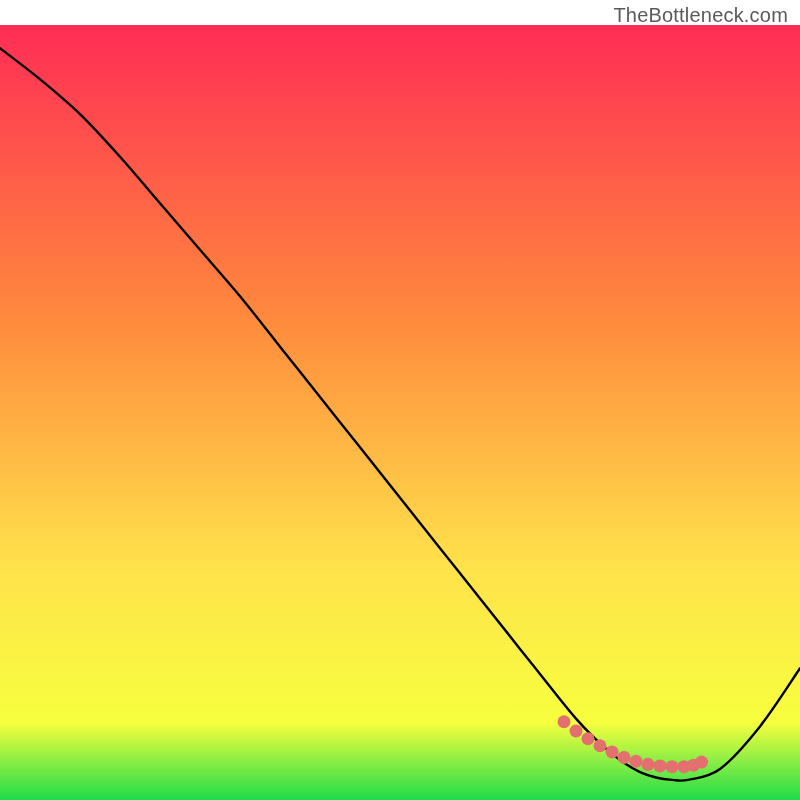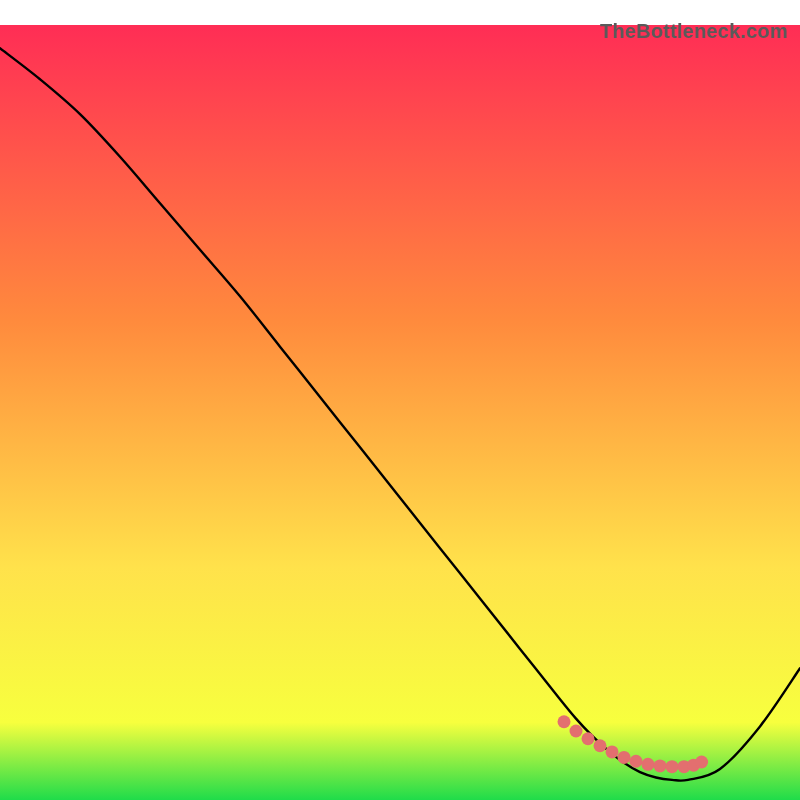--- a/index.html
+++ b/index.html
@@ -6,24 +6,24 @@
     margin: 0;
     padding: 0;
     width: 800px;
     height: 800px;
     background: #ffffff;
     font-family: -apple-system, BlinkMacSystemFont, "Segoe UI", Arial, sans-serif;
     overflow: hidden;
   }
   .watermark {
     position: absolute;
-    top: 20px;
+    top: 4px;
     right: 12px;
     font-size: 20px;
-    font-weight: 700;
+    font-weight: 400;
     color: #5a5a5a;
     letter-spacing: 0.2px;
     z-index: 10;
   }
   .stage {
     position: relative;
     width: 800px;
     height: 800px;
   }
   svg.plot {

